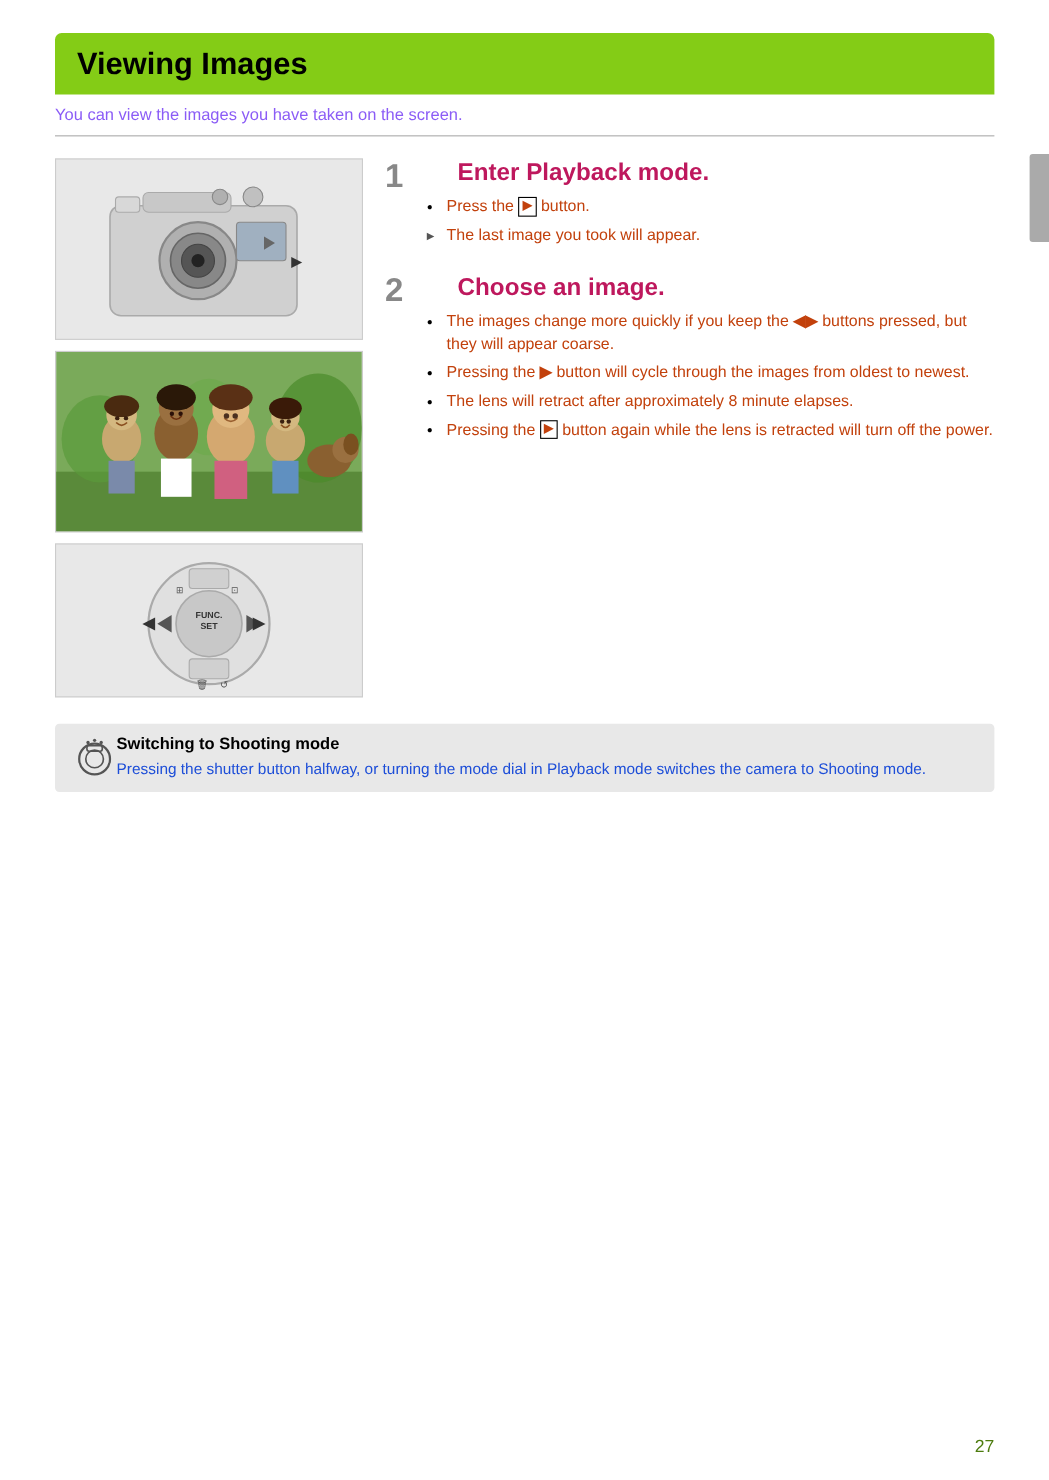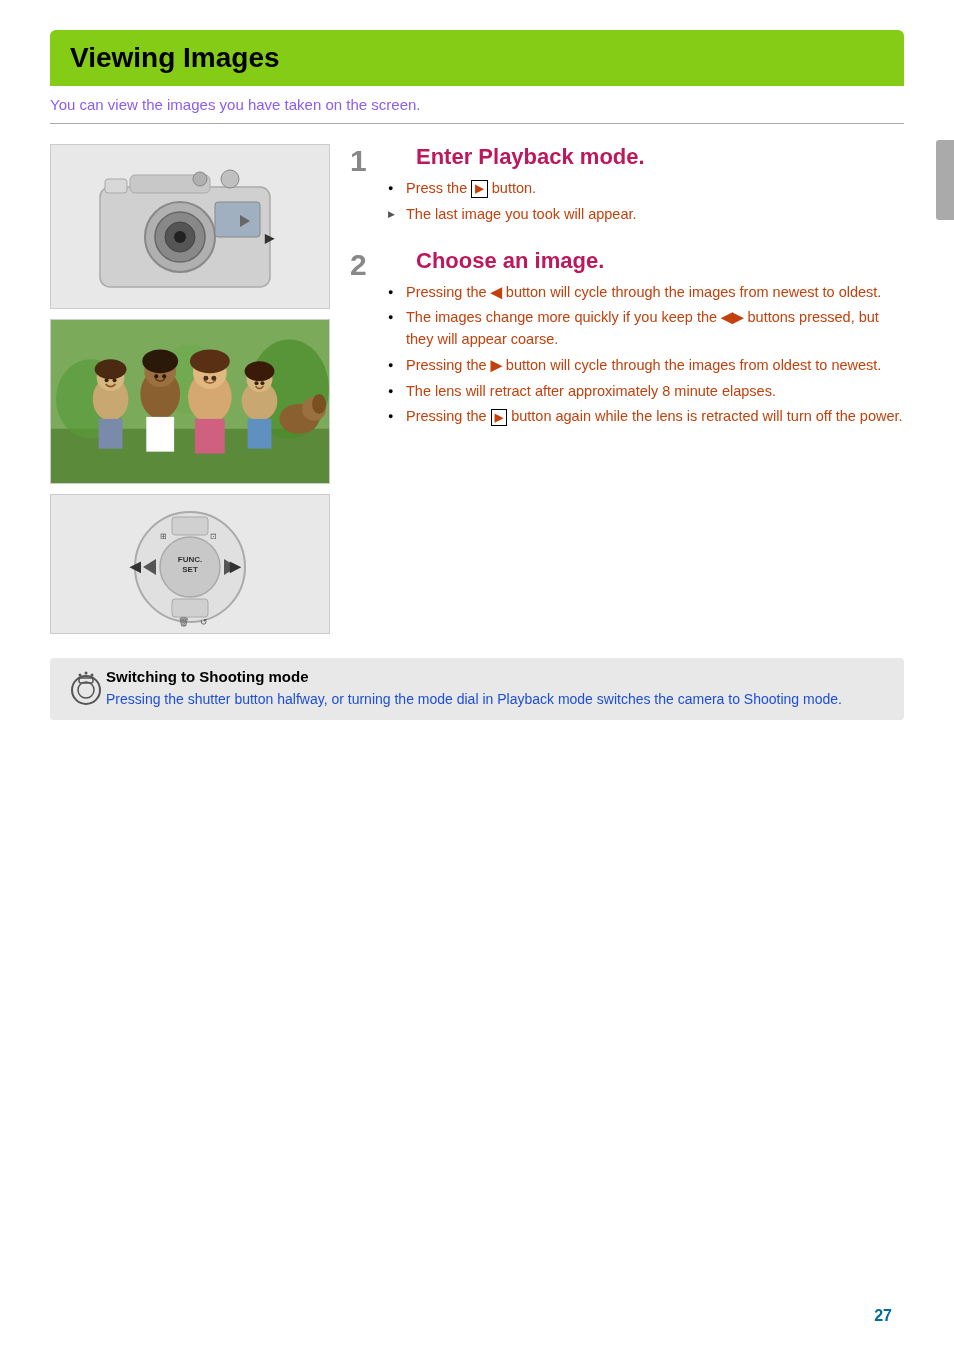--- a/index.html
+++ b/index.html
@@ -181,24 +181,24 @@
     .note-text {
       font-size: 14px;
       color: #1d4ed8;
       line-height: 1.5;
     }
 
     
     .page-number {
       position: absolute;
       bottom: 20px;
-      right: 62px;
+      right: 50px;
       font-size: 16px;
-      font-weight: bold;
-      color: #0369a1;
+      font-weight: normal;
+      color: #4d7c0f;
     }
 
     
     .right-tab {
       position: absolute;
       right: 0;
       top: 140px;
       width: 18px;
       height: 80px;
       background: #aaa;
@@ -355,23 +355,20 @@
             <li class="arrow">The last image you took will appear.</li>
           </ul>
         </div>
       </div>
 
       <div class="step">
         <div class="step-number">2</div>
         <div class="step-content">
           <div class="step-title">Choose an image.</div>
           <ul class="bullet-list">
-            <li class="circle">
-              Pressing the <strong>◀</strong> button will cycle through the images from newest to oldest.
-            </li>
             <li class="circle">
               The images change more quickly if you keep the <strong>◀▶</strong> buttons pressed, but they will appear coarse.
             </li>
             <li class="circle">
               Pressing the <strong>▶</strong> button will cycle through the images from oldest to newest.
             </li>
             <li class="circle">
               The lens will retract after approximately 8 minute elapses.
             </li>
             <li class="circle">

